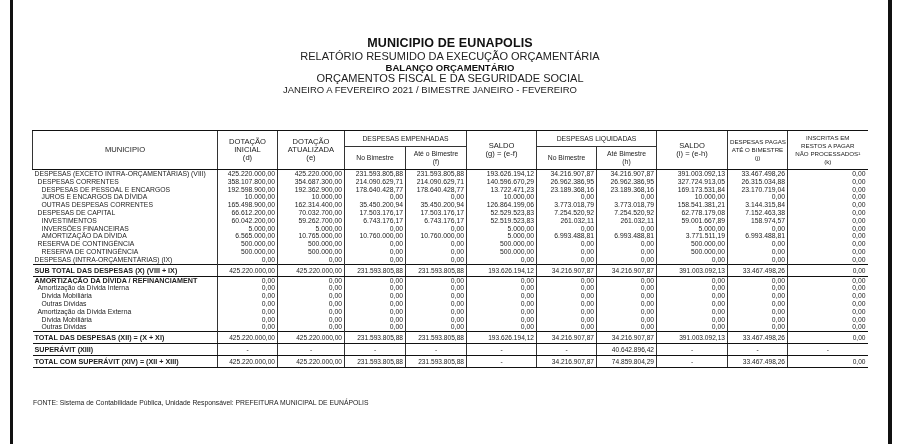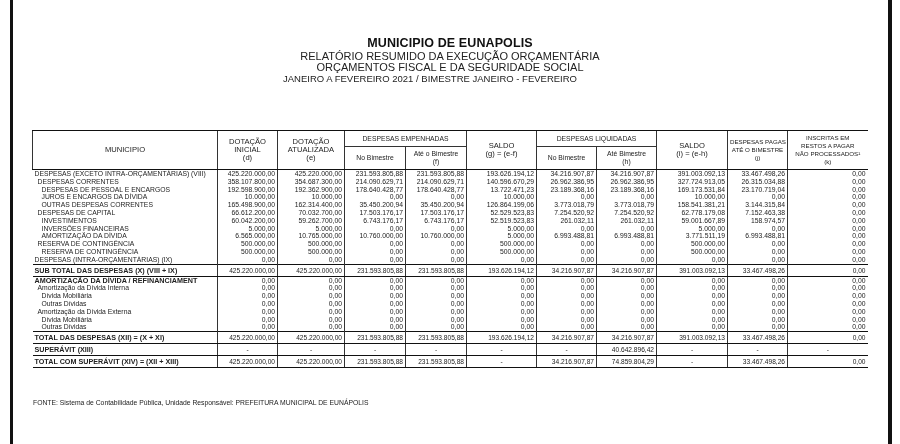--- a/index.html
+++ b/index.html
@@ -33,20 +33,21 @@
 </style>
 </head>
 <body>
 
 <div class="frame-left"></div>
 <div class="frame-right"></div>
 
 <div class="header">
   <div class="h-title">MUNICIPIO DE EUNAPOLIS</div>
   <div class="h-sub">RELATÓRIO RESUMIDO DA EXECUÇÃO ORÇAMENTÁRIA</div>
+  <div class="h-bold">BALANÇO ORÇAMENTÁRIO</div>
   <div class="h-sub">ORÇAMENTOS FISCAL E DA SEGURIDADE SOCIAL</div>
   <div class="h-period">JANEIRO A FEVEREIRO  2021 / BIMESTRE JANEIRO - FEVEREIRO</div>
 </div>
 
 <table class="report">
   <colgroup>
     <col style="width:185px">
       <col style="width:60px">
       <col style="width:67px">
       <col style="width:61px">

